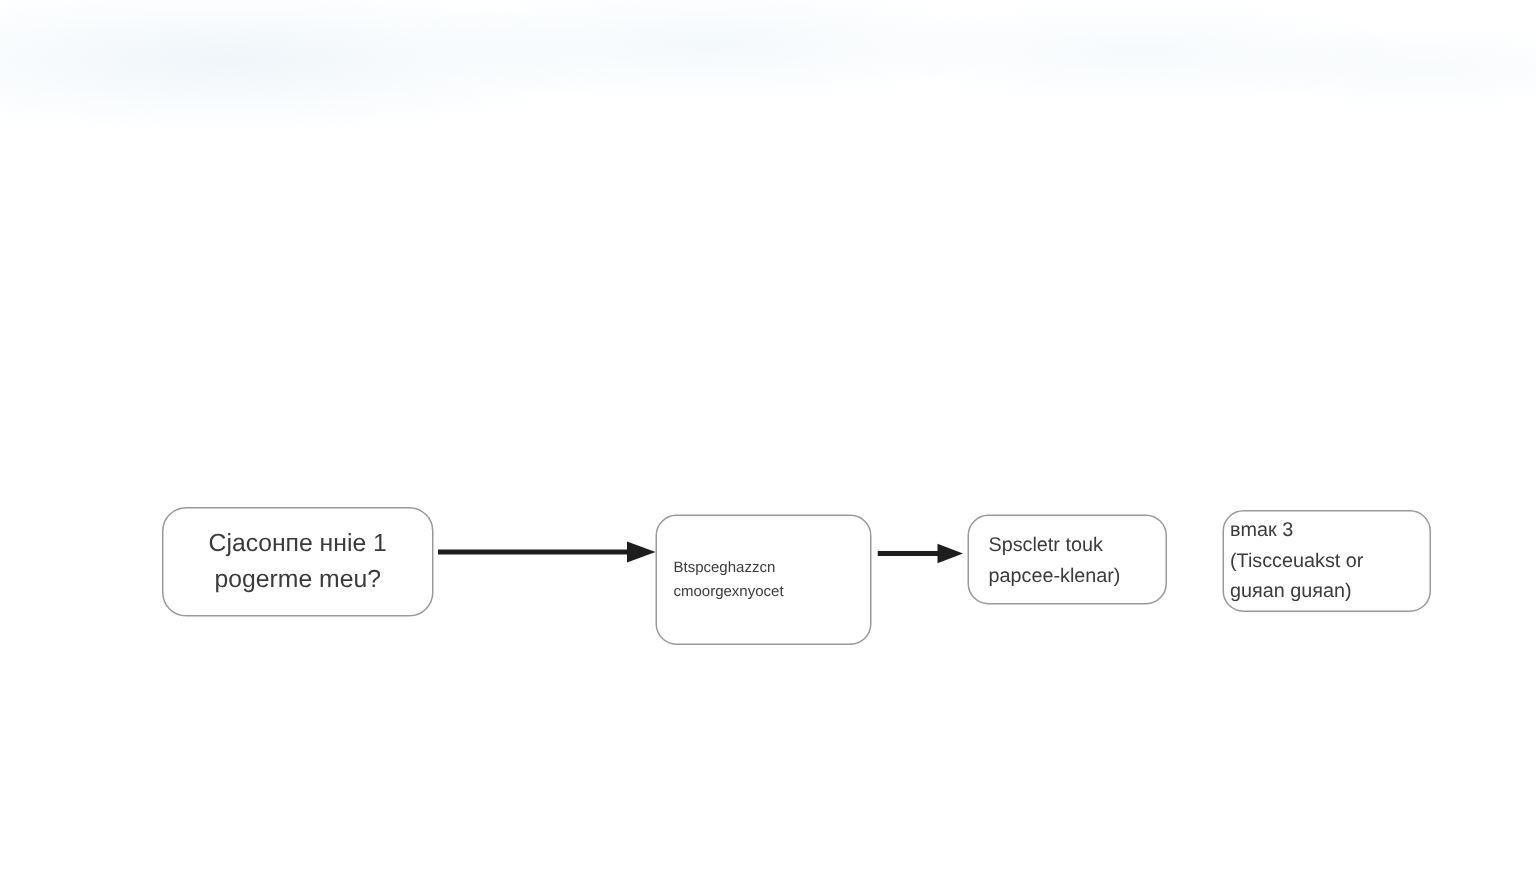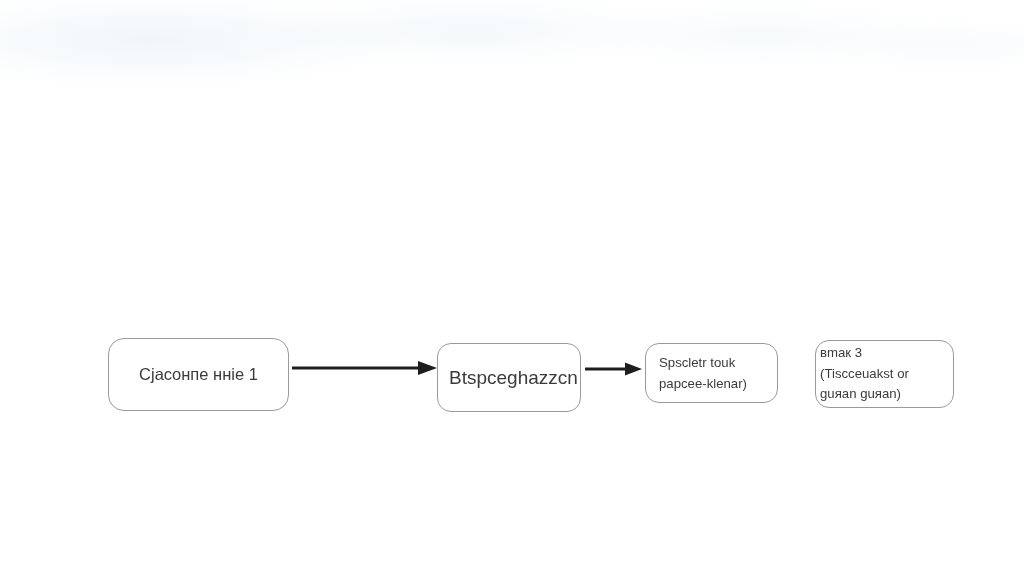--- a/index.html
+++ b/index.html
@@ -57,23 +57,23 @@
     text-align: right;
     font-size: 16.5px;
     line-height: 1.42;
   }
 
   
   #node-2 {
     left: 437px;
     top: 343px;
     width: 144px;
-    height: 69px;
+    height: 87px;
     padding: 0 11px;
-    font-size: 19px;
+    font-size: 10px;
     line-height: 1.55;
     text-align: left;
   }
 
   #node-3 {
     left: 645px;
     top: 343px;
     width: 133px;
     height: 60px;
     padding: 15px 13px;
@@ -100,29 +100,31 @@
   #arrow-1 { left: 292px; top: 358px; }
   #arrow-2 { left: 585px; top: 360px; }
 </style>
 </head>
 <body>
 
 <div id="canvas">
 
   <div class="node" id="node-1">
     <span class="line">Cjacoнпe ннiе 1</span>
+    <span class="line">pogerme meu?</span>
   </div>
 
   <svg class="arrow" id="arrow-1" width="146" height="20" viewBox="0 0 146 20">
     <line x1="0" y1="10" x2="128" y2="10" stroke="#1e1e1e" stroke-width="3.2"></line>
     <polygon points="126,3 145,10 126,17" fill="#1e1e1e"></polygon>
   </svg>
 
   <div class="node" id="node-2">
     <span class="line">Btspceghazzcn</span>
+    <span class="line">cmoorgexnyocet</span>
   </div>
 
   <svg class="arrow" id="arrow-2" width="58" height="18" viewBox="0 0 58 18">
     <line x1="0" y1="9" x2="42" y2="9" stroke="#1e1e1e" stroke-width="3.2"></line>
     <polygon points="40,2.5 57,9 40,15.5" fill="#1e1e1e"></polygon>
   </svg>
 
   <div class="node" id="node-3">
     <span class="line">Spscletr touk</span>
     <span class="line">papcee-klenar)</span>

